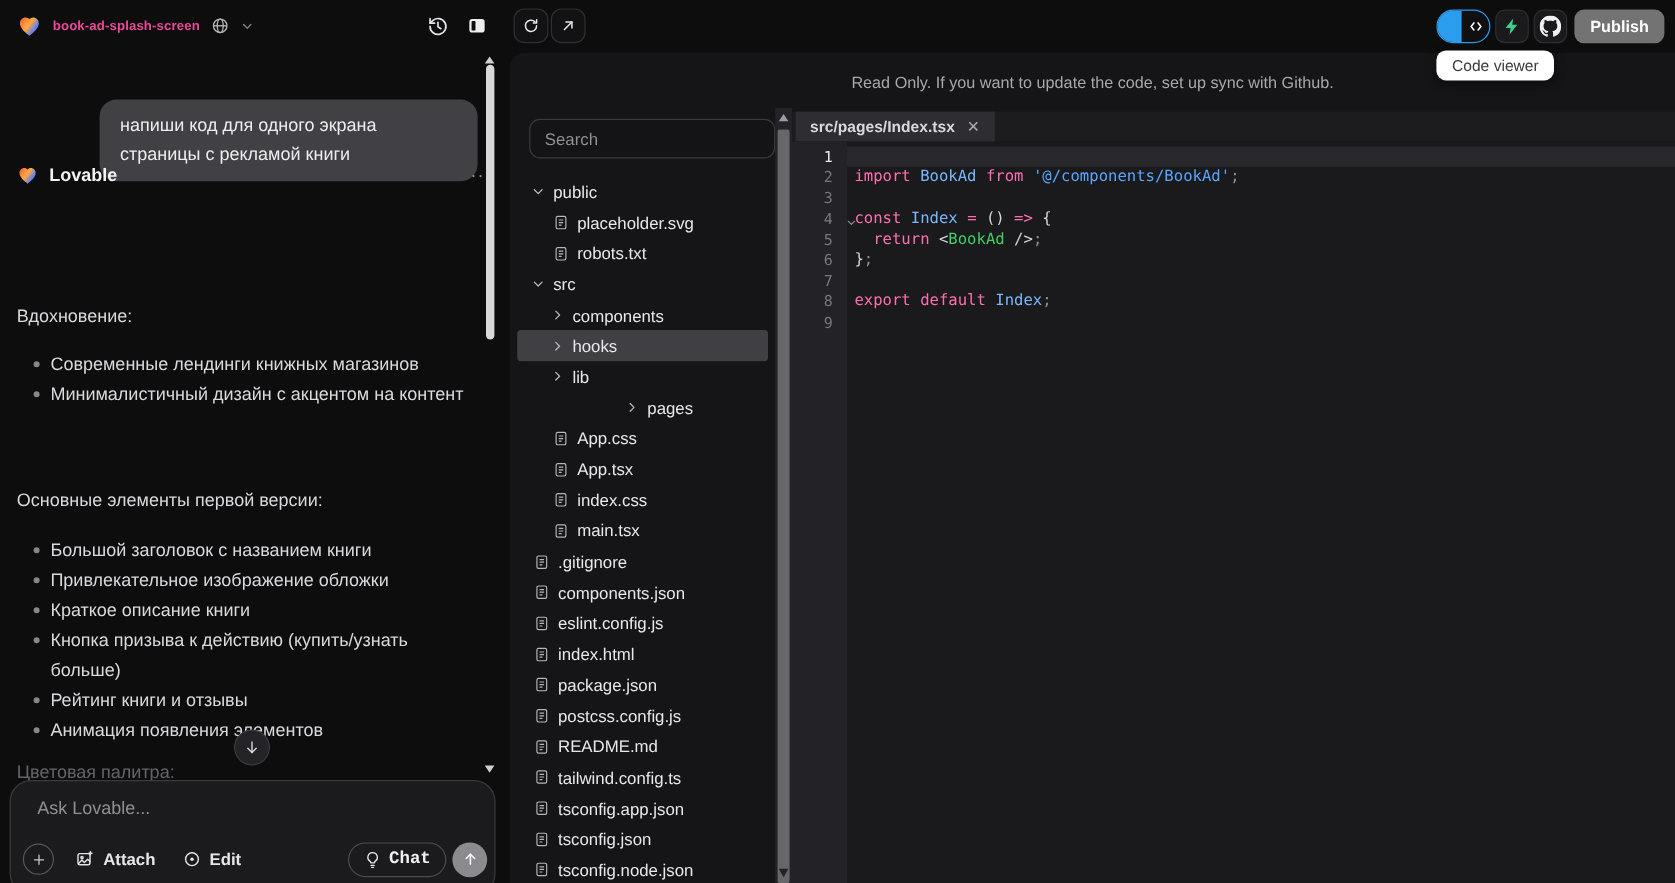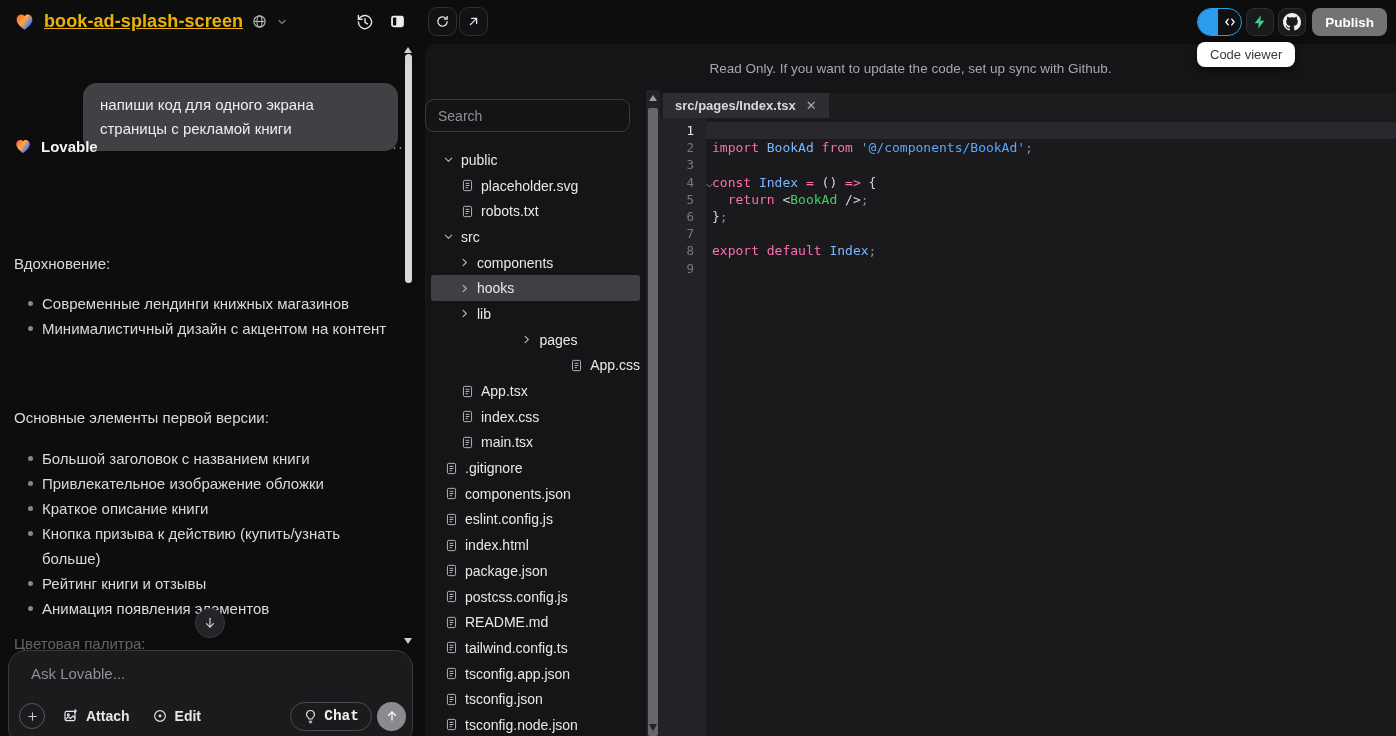--- a/index.html
+++ b/index.html
@@ -4,21 +4,21 @@
 <style>
   * { margin:0; padding:0; box-sizing:border-box; }
   html,body { width:1396px; height:736px; overflow:hidden; background:#0d0d0e;
               font-family:"Liberation Sans", sans-serif; }
   .stage { position:relative; width:1396px; height:736px; background:#0d0d0e; }
 
   
   .topbar { position:absolute; left:0; top:0; width:1396px; height:44px; }
   .brand { position:absolute; left:14px; top:11px; display:flex; align-items:center; gap:9px; }
   .brand .heart { width:21px; height:21px; display:block; }
-  .proj-title { color:#eab308; font-size:18px; font-weight:700; letter-spacing:.1px;text-decoration:underline; }
+  .proj-title { color:#ec4899; font-size:11px; font-weight:700; letter-spacing:.1px; }
   .globe { width:15px; height:15px; opacity:.9; }
   .chev { width:12px; height:12px; opacity:.8; }
   .tb-ico-btn { position:absolute; top:13px; width:19px; height:19px; background:none; border:none; cursor:pointer; }
   .tb-sq-btn { position:absolute; top:7px; width:29px; height:29px; border:1px solid #2f2f33; border-radius:9px;
                background:#121214; display:flex; align-items:center; justify-content:center; cursor:pointer; }
   .tb-right { position:absolute; right:9px; top:8px; display:flex; align-items:center; gap:4px; }
   .view-toggle { width:45px; height:28px; border:1.5px solid #2b9ded; border-radius:14px; overflow:hidden;
                  display:flex; background:#101012; cursor:pointer; }
   .view-toggle .seg-preview { width:20px; background:#2b9ded; }
   .view-toggle .seg-code { flex:1; display:flex; align-items:center; justify-content:center; }
@@ -71,21 +71,21 @@
   .send-btn { width:29px; height:29px; border-radius:50%; border:none; background:#8a8a8f; margin-left:5px;
               display:flex; align-items:center; justify-content:center; cursor:pointer; }
 
   
   .workspace { position:absolute; left:425px; top:44px; width:971px; height:692px; background:#151517;
                border-top-left-radius:12px; overflow:hidden; }
   .ro-bar { position:absolute; left:0; top:0; width:100%; height:49px; display:flex; align-items:center; justify-content:center;
             color:#a7a7ad; font-size:13.5px; }
   
   .explorer { position:absolute; left:0; top:0; width:221px; height:692px; }
-  .search-box { position:absolute; left:0; top:55px; width:205px; height:33px; background:#141416;
+  .search-box { position:absolute; left:16px; top:55px; width:205px; height:33px; background:#141416;
                 border:1px solid #3a3a3d; border-radius:9px; color:#e5e5e5; font-size:14px; font-family:inherit;
                 padding:0 12px; outline:none; }
   .search-box::placeholder { color:#8f8f94; }
   .tree { position:absolute; left:0; top:103px; width:221px; }
   .tree-row { display:flex; align-items:center; height:25.7px; margin:0 6px; border-radius:3px; cursor:pointer; }
   .tree-row.selected { background:#3f3f44; }
   .tree-row .t-ico { display:flex; align-items:center; margin-right:7px; }
   .tree-row .t-lbl { color:#e8e8ea; font-size:14px; white-space:nowrap; }
   
   .ex-sb { position:absolute; left:221px; top:46px; width:14px; height:646px; background:#232327; }
@@ -345,21 +345,21 @@
             <span class="t-lbl">lib</span>
           </div>
           <div class="tree-row" style="padding-left: 28px; justify-content: center;">
             <span class="t-ico">
               <svg width="11" height="11" viewBox="0 0 24 24" fill="none" stroke="#b6b6bc" stroke-width="2.4" stroke-linecap="round" stroke-linejoin="round">
                 <path d="M9 5l7 7-7 7"></path>
               </svg>
             </span>
             <span class="t-lbl">pages</span>
           </div>
-          <div class="tree-row" style="padding-left: 30px; justify-content: flex-end;">
+          <div class="tree-row" style="padding-left: 30px;">
             <span class="t-ico">
               <svg width="13" height="13" viewBox="0 0 24 24" fill="none" stroke="#b6b6bc" stroke-width="1.8">
                 <rect x="4.5" y="2.5" width="15" height="19" rx="2.5"></rect>
                 <path d="M8.5 8h7M8.5 12h7M8.5 16h4.5"></path>
               </svg>
             </span>
             <span class="t-lbl">App.css</span>
           </div>
           <div class="tree-row" style="padding-left: 30px;">
             <span class="t-ico">

